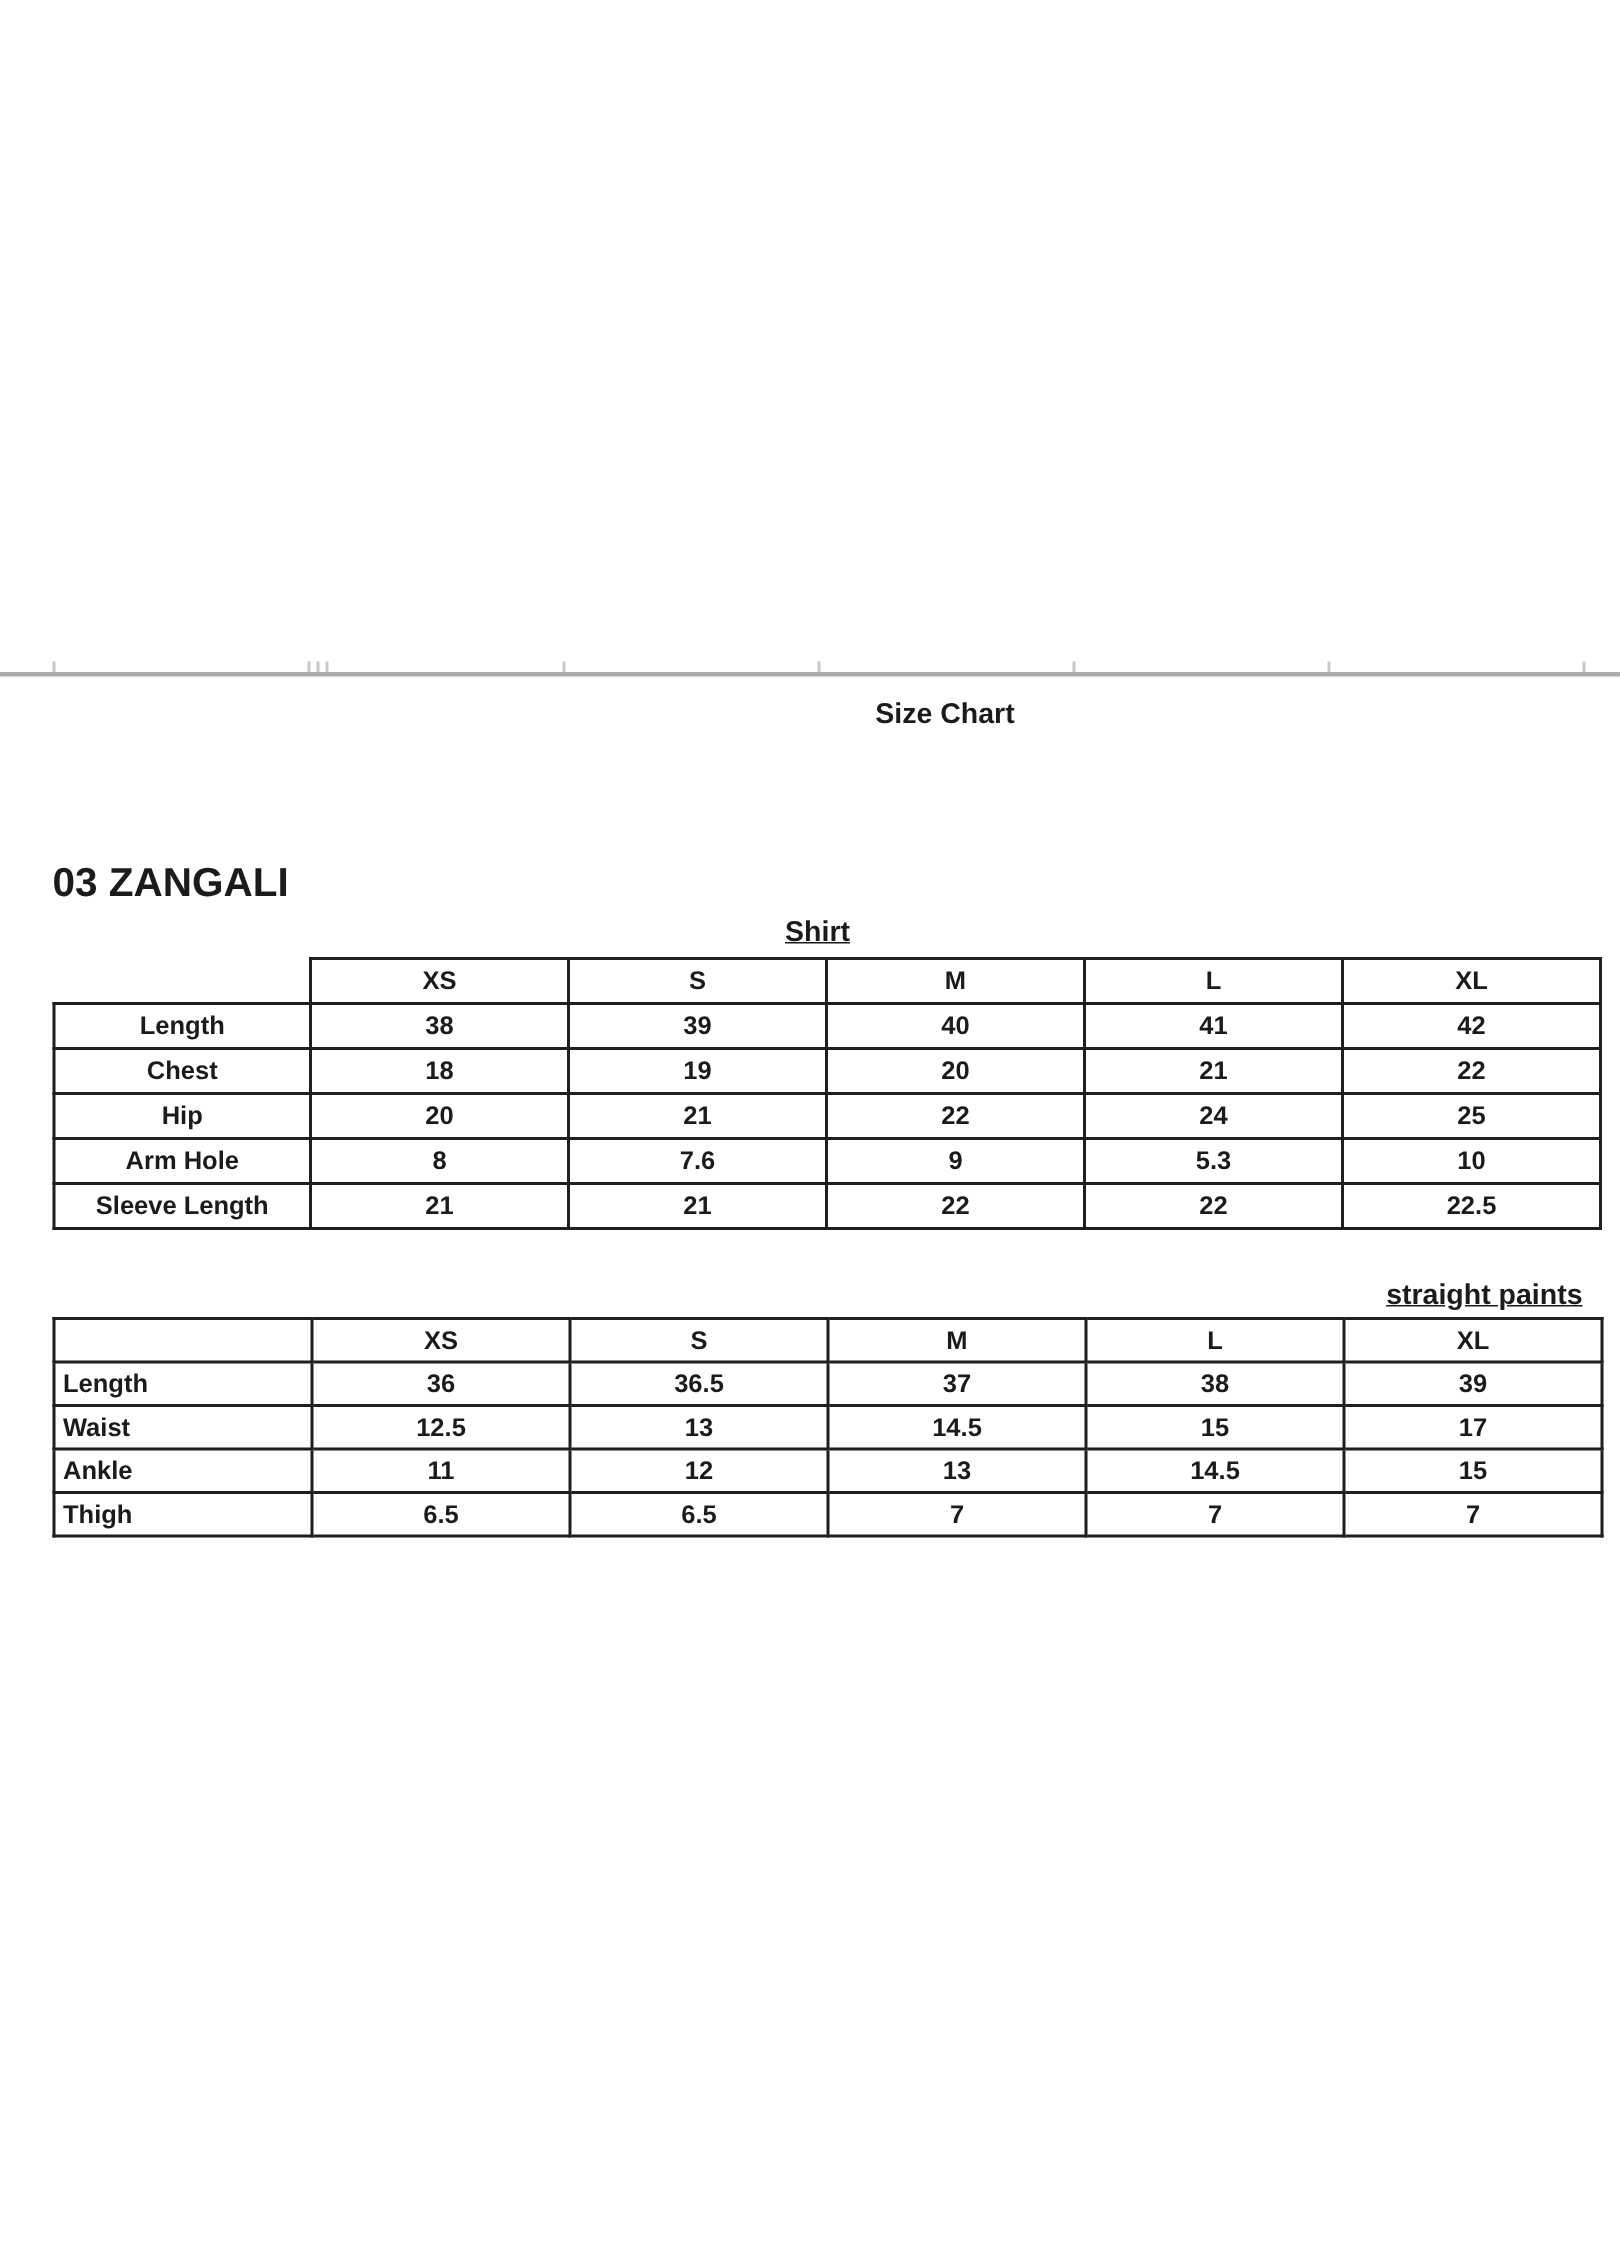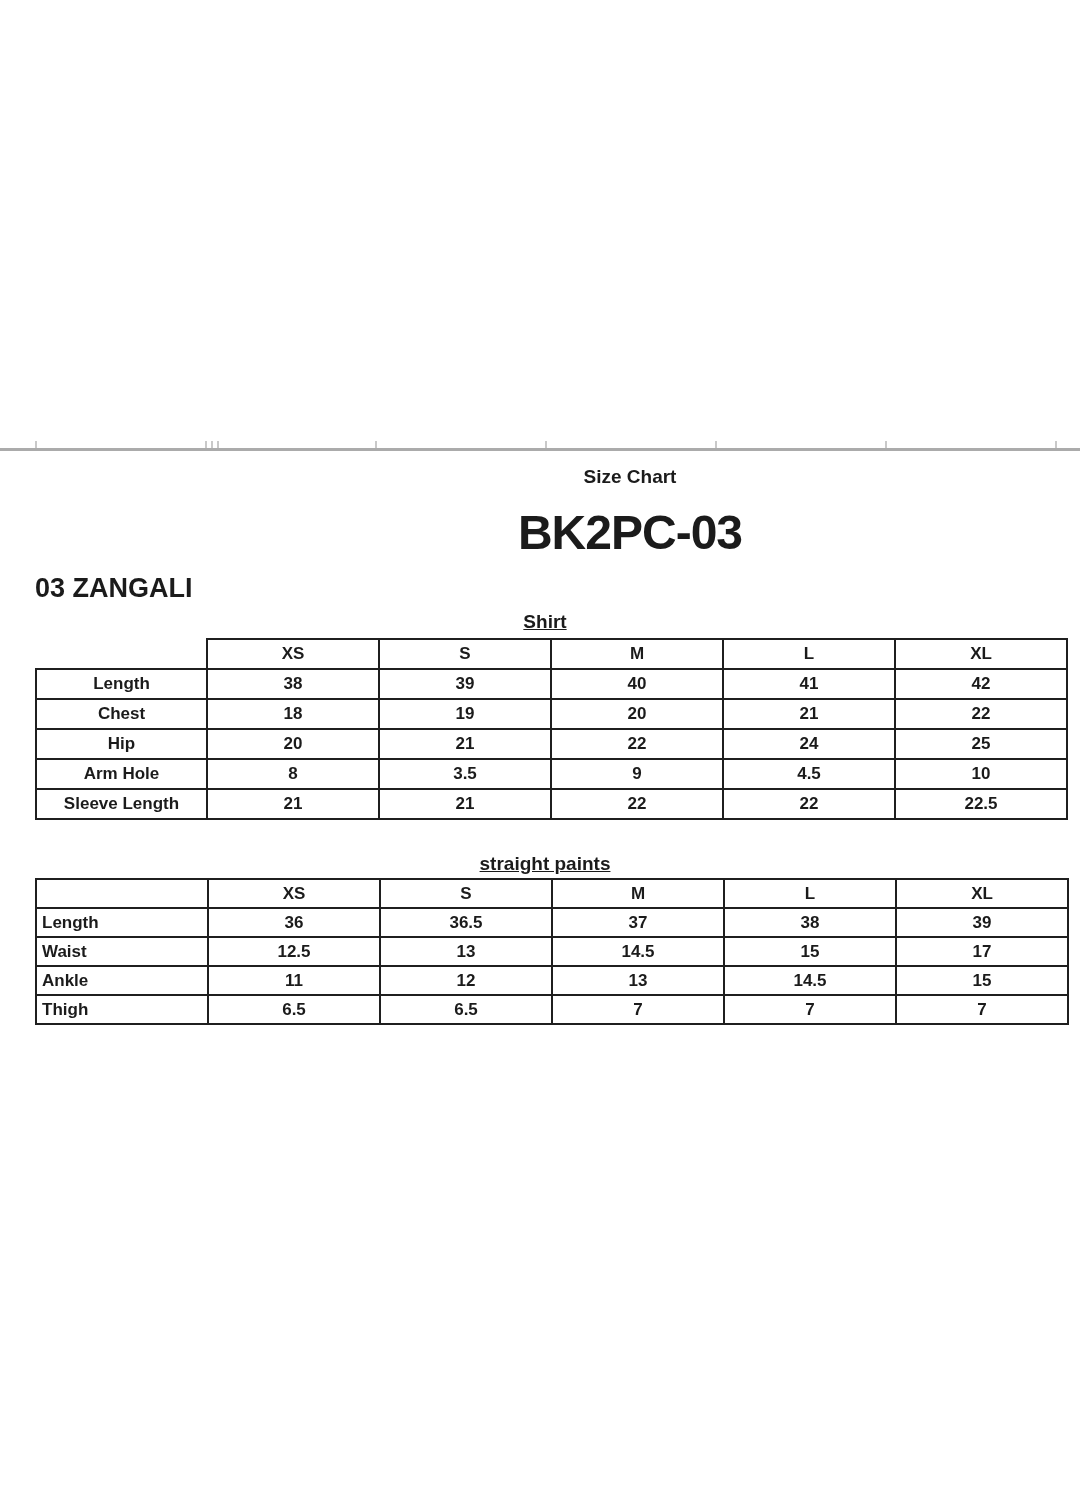--- a/index.html
+++ b/index.html
@@ -43,21 +43,21 @@
     text-align: left;
     font-size: 27px; font-weight: bold;
   }
   .h-sub {
     position: absolute;
     left: 35px; width: 1020px;
     text-align: center;
     font-size: 19px; font-weight: bold; text-decoration: underline;
   }
   .h-shirt  { top: 611px; }
-  .h-pants  { top: 853px; }
+  .h-pants  { top: 853px; text-align: right; }
   table.size-table {
     position: absolute;
     left: 35px;
     width: 1022px;
     border-collapse: collapse;
     table-layout: fixed;
     border-radius: 24px;
   }
   table.shirt { top: 638px; }
   table.pants { top: 878px; }
@@ -90,21 +90,20 @@
   <span class="tick" style="left:205px"></span>
   <span class="tick" style="left:211px"></span>
   <span class="tick" style="left:217px"></span>
   <span class="tick" style="left:375px"></span>
   <span class="tick" style="left:545px"></span>
   <span class="tick" style="left:715px"></span>
   <span class="tick" style="left:885px"></span>
   <span class="tick" style="left:1055px"></span>
 
   <div class="h-note">Size Chart</div>
-  <div class="h-code">BK2PC-03</div>
   <div class="h-variant">03 ZANGALI</div>
 
   <div class="h-sub h-shirt">Shirt</div>
   <table class="size-table shirt">
       <tbody>
         <tr>
           <td class="corner open"></td>
           <td class="size-head">XS</td>
           <td class="size-head">S</td>
           <td class="size-head">M</td>
@@ -131,23 +130,23 @@
           <td class="label">Hip</td>
           <td>20</td>
           <td>21</td>
           <td>22</td>
           <td>24</td>
           <td>25</td>
         </tr>
         <tr>
           <td class="label">Arm Hole</td>
           <td>8</td>
-          <td>3.5</td>
+          <td>7.6</td>
           <td>9</td>
-          <td>4.5</td>
+          <td>5.3</td>
           <td>10</td>
         </tr>
         <tr>
           <td class="label">Sleeve Length</td>
           <td>21</td>
           <td>21</td>
           <td>22</td>
           <td>22</td>
           <td>22.5</td>
         </tr>

